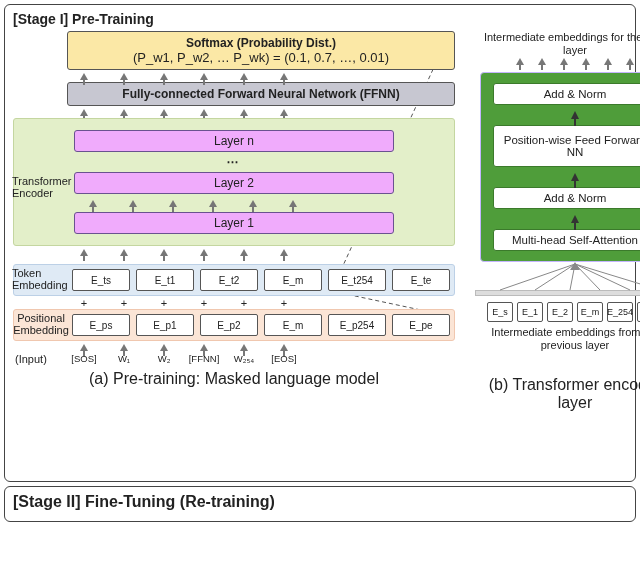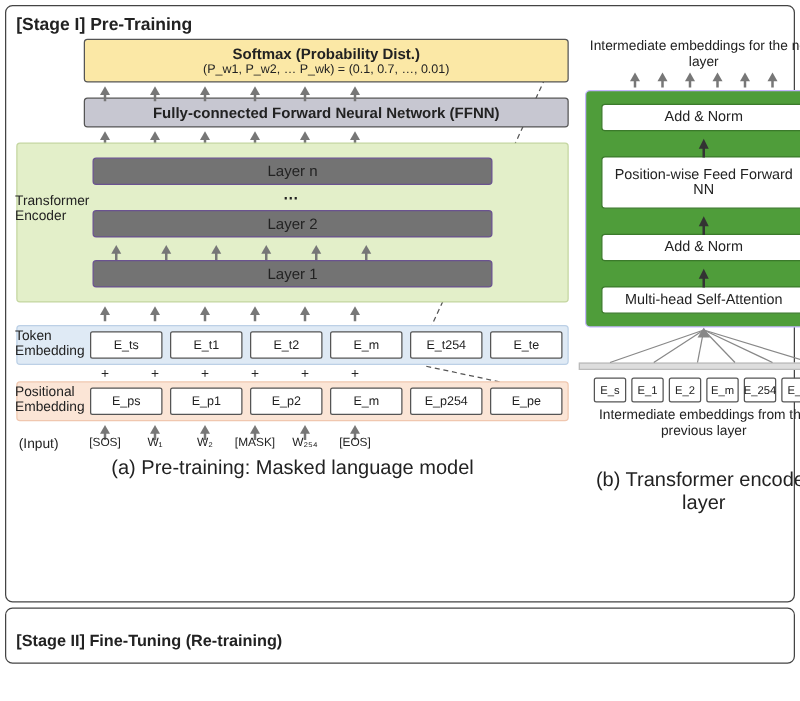--- a/index.html
+++ b/index.html
@@ -14,47 +14,47 @@
   .panel {
     border: 1px solid #444;
     border-radius: 6px;
     margin: 4px;
     padding: 6px 8px;
     position: relative;
   }
   .stage-title { font-weight: 700; font-size: 14px; margin-bottom: 4px; }
 
   
-  .stage1-body { display: flex; gap: 8px; }
+  .stage1-body { display: flex; gap: 20px; }
   .left-col { flex: 0 0 340px; position: relative; }
   .right-col { flex: 1; display:flex; flex-direction:column; align-items:center;justify-content:center; }
 
   
   .sect-label { position:absolute; left:-2px; font-size:11px; line-height:1.1; width:58px; text-align:left;}
   .block {
     border: 1px solid #555;
     border-radius:3px;
     text-align:center;
     padding:4px 6px;
     font-size:12px;
     margin-left:54px;
   }
   .softmax-bg { background:#fbe8a6; }
-  .softmax-bg .sub { font-size:10px; }
+  .softmax-bg .sub { font-size:13px; }
   .ffnn-bg { background:#c7c7d1; font-weight:700; }
   .encoder-wrap {
     background:#e3efc9;
     border:1px solid #c4d6a0;
     border-radius:3px;
     padding:8px 8px 8px 8px;
     margin-left:0;
     position:relative;
   }
   .layer-block {
-    background:#737373; border:1px solid #6a5290; border-radius:3px;
+    background:#f0abfc; border:1px solid #6a5290; border-radius:3px;
     text-align:center; padding:3px 0; margin:3px 52px;
     font-size:12px; font-weight:500;
   }
   .dots { text-align:center; font-weight:700; letter-spacing:3px; margin:0 52px; }
   .token-row-wrap { background:#dfeaf5; border:1px solid #bcd0e6; border-radius:3px; padding:4px 4px 4px 4px; margin-top:6px; position:relative;}
   .pos-row-wrap   { background:#fbe5d6; border:1px solid #f0c7af; border-radius:3px; padding:4px; margin-top:12px; position:relative;}
   .row-cells { display:flex; gap:6px; margin-left:54px; }
   .cell {
     border:1px solid #555; background:#fff; border-radius:2px;
     width:58px; height:22px; font-size:10px;
@@ -182,21 +182,21 @@
           </span>
           <span>
             <i class="up-arrow"></i>
           </span>
           <span>
             <i class="up-arrow"></i>
           </span>
       </div>
 
       <div class="encoder-wrap">
-        <div class="sect-label" style="top:40px;">Transformer Encoder</div>
+        <div class="sect-label" style="top:56px;">Transformer Encoder</div>
         <div class="layer-block">Layer n</div>
         <div class="dots">⋯</div>
         <div class="layer-block">Layer 2</div>
         <div class="arrow-row">
           <span>
               <i class="up-arrow"></i>
             </span>
             <span>
               <i class="up-arrow"></i>
             </span>
@@ -250,21 +250,21 @@
       <div class="plus-row">
         <span>+</span>
           <span>+</span>
           <span>+</span>
           <span>+</span>
           <span>+</span>
           <span>+</span>
       </div>
 
       <div class="pos-row-wrap" style="margin-top:0;">
-        <div class="sect-label" style="top:2px;">Positional Embedding</div>
+        <div class="sect-label" style="top:2px;text-align:center;">Positional Embedding</div>
         <div class="row-cells">
           <div class="cell">E_ps</div>
           <div class="cell">E_p1</div>
           <div class="cell">E_p2</div>
           <div class="cell">E_m</div>
           <div class="cell">E_p254</div>
           <div class="cell">E_pe</div>
         </div>
       </div>
       <div class="arrow-row">
@@ -287,21 +287,21 @@
             <i class="up-arrow"></i>
           </span>
       </div>
 
       <div style="position:relative;">
         <div class="input-label" style="top:0;">(Input)</div>
         <div class="input-row" style="margin-top:0;">
           <span>[SOS]</span>
           <span>W₁</span>
           <span>W₂</span>
-          <span>[MASK]</span>
+          <span>[FFNN]</span>
           <span>W₂₅₄</span>
           <span>[EOS]</span>
         </div>
       </div>
       <div class="caption">(a) Pre-training: Masked language model</div>
     </div>
 
     <div class="right-col">
       <div class="top-label">Intermediate embeddings for the next layer</div>
       <div class="out-arrow-row">
@@ -359,14 +359,14 @@
         <div class="cell">E_254</div>
         <div class="cell">E_e</div>
       </div>
       <div class="top-label" style="margin-top:4px;">Intermediate embeddings from the previous layer</div>
       <div class="caption" style="margin-top:22px;">(b) Transformer encoder layer</div>
     </div>
   </div>
 </div>
 
 <div class="panel">
-  <div class="stage-title" style="font-size:13px;margin-top:12px;">[Stage II] Fine-Tuning (Re-training)</div>
+  <div class="stage-title" style="font-size:16px;">[Stage II] Fine-Tuning (Re-training)</div>
 </div>
 
 </body></html>

